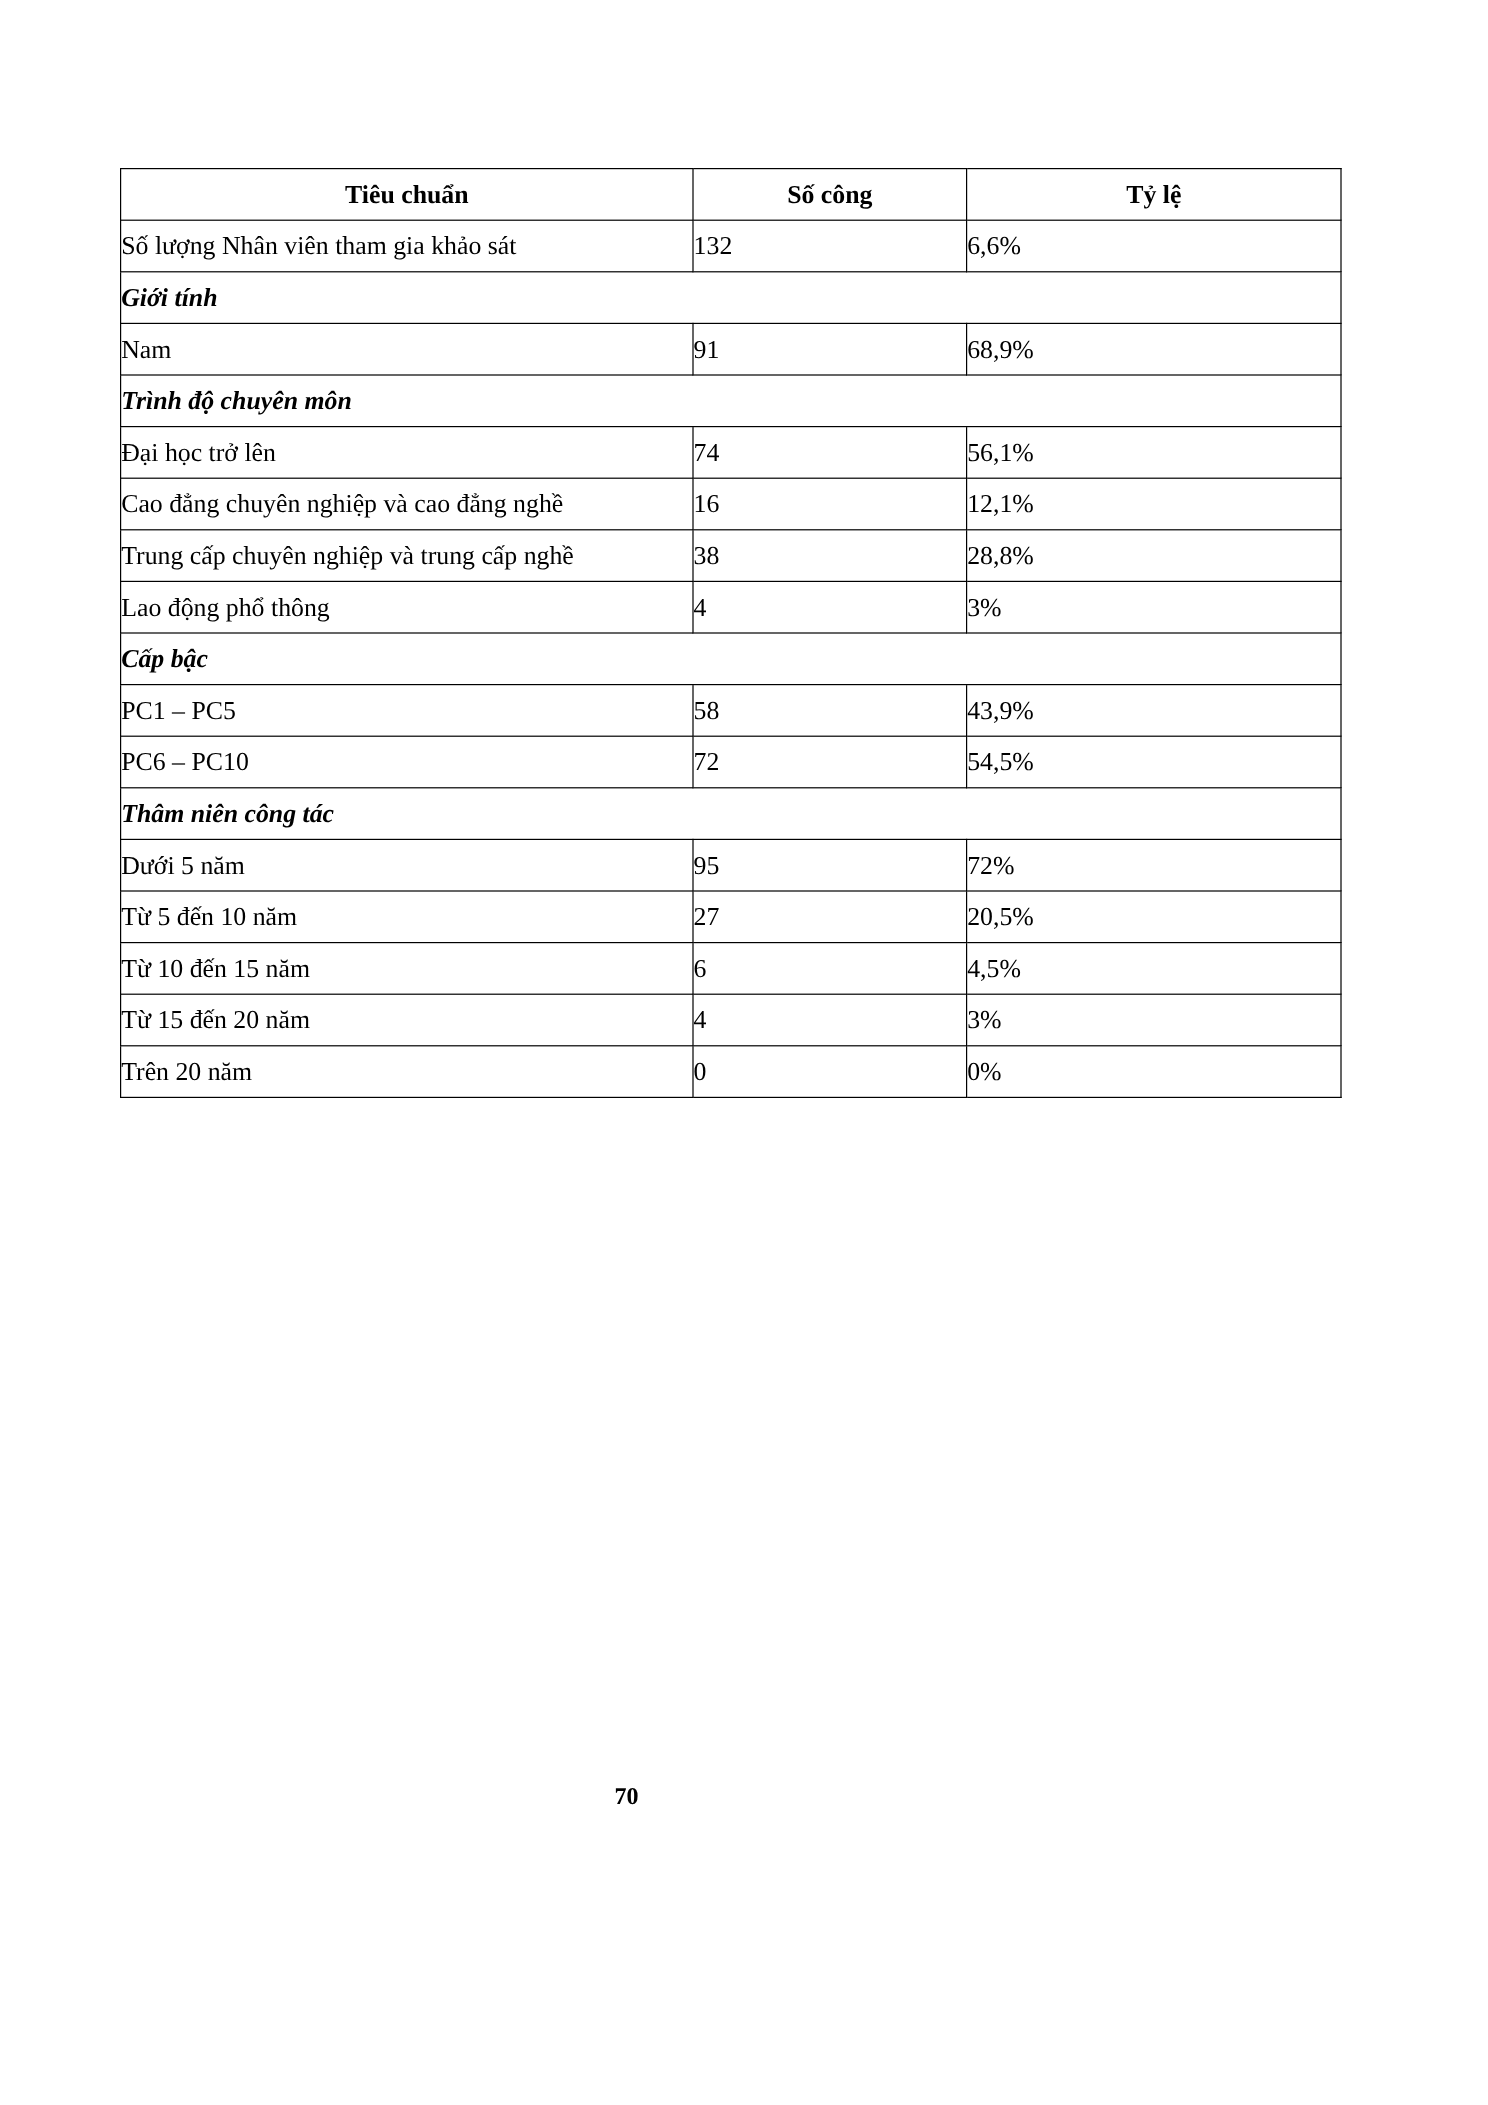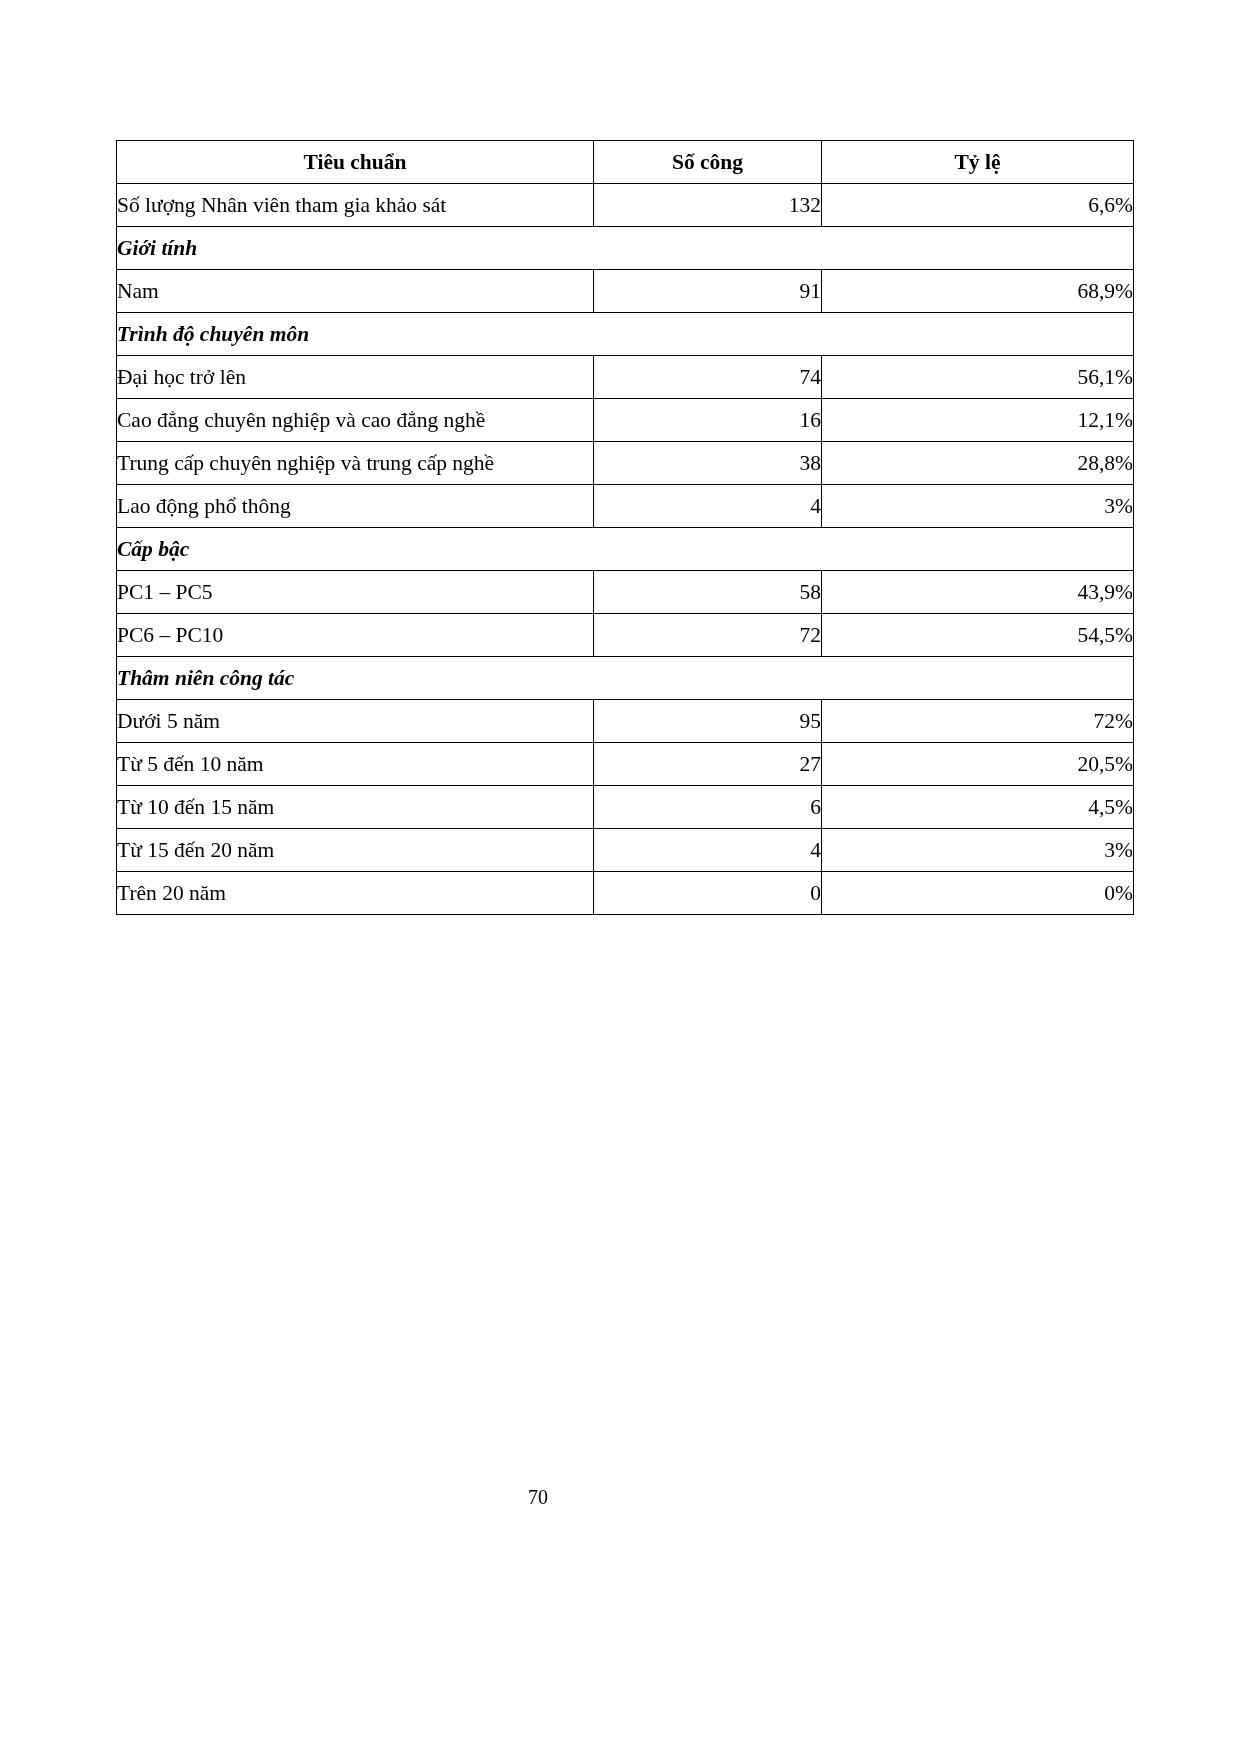--- a/index.html
+++ b/index.html
@@ -10,21 +10,21 @@
   body {
     width: 1240px;
     height: 1754px;
     position: relative;
     font-family: "Liberation Serif", serif;
     color: #000000;
   }
   .page {
     position: absolute;
     top: 0;
-    left: 16px;
+    left: 0;
     width: 1044px;
     height: 1754px;
     box-sizing: border-box;
     padding: 140px 100px 0 100px;
   }
   table.survey {
     border-collapse: collapse;
     width: 1017px;
     table-layout: fixed;
     margin: 0;
@@ -45,21 +45,21 @@
   table.survey th {
     font-weight: bold;
     text-align: center;
   }
   .cell-label {
     padding: 6px 10px 8px 14px;
     text-align: left;
   }
   .cell-num {
     padding: 6px 10px 8px 10px;
-    text-align: right;
+    text-align: left;
   }
   .hdr-label {
     padding: 6px 10px 8px 14px;
     text-align: left;
     font-weight: bold;
   }
   .hdr-num {
     padding: 6px 10px 8px 10px;
     text-align: center;
     font-weight: bold;
@@ -72,20 +72,21 @@
     font-weight: bold;
   }
   .page-number {
     position: absolute;
     left: 0;
     right: 0;
     top: 1486px;
     text-align: center;
     font-size: 20px;
     font-family: "Liberation Serif", serif;
+    font-weight: bold;
   }
 </style>
 </head>
 <body>
 
 <div class="page">
 
   <table class="survey">
     <colgroup>
       <col class="c-label">

